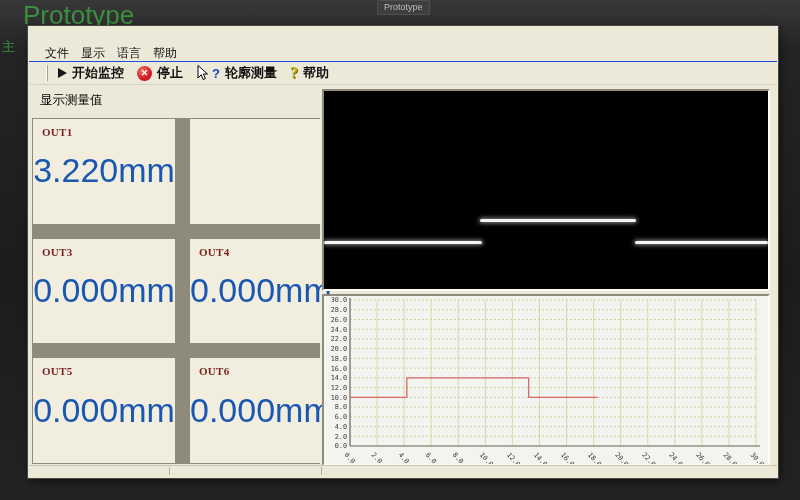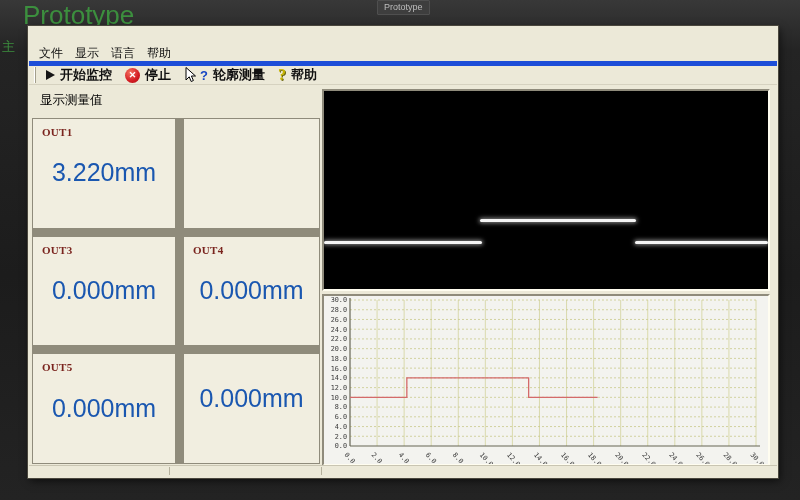--- a/index.html
+++ b/index.html
@@ -51,60 +51,60 @@
   .wbtn.close{
     border:1px solid #ffd3c2;
     background:linear-gradient(180deg,#f2917c 0%,#dc4c2c 60%,#c03a1e 100%);
     color:#fff; font-size:9px; font-weight:bold; line-height:11px;
   }
   .glyph-min{ width:7px; height:2px; background:#fff; margin-top:6px; }
   .glyph-restore{ width:7px; height:6px; border:1px solid #fff; border-top:2px solid #fff; background:transparent; }
   
   .menubar{
     position:absolute; left:1px; right:1px; top:19px; height:16px;
-    display:flex; align-items:center; padding-left:4px;
+    display:flex; align-items:center; padding-left:10px;
     font-size:12px; color:#111;
   }
   .menu-item{ padding:0 6px; }
   
   .toolbar{
     position:absolute; left:1px; right:1px; top:35px; height:24px;
-    border-top:5px solid #1d4ed8; border-bottom:1px solid #d2celc;
+    border-top:1px solid #1d4ed8; border-bottom:1px solid #d2celc;
     border-bottom:1px solid #d6d2c0;
-    display:flex; align-items:center; padding-left:5px;
+    display:flex; align-items:center; padding-left:17px;
   }
   .grip{ width:2px; height:16px; border-left:1px solid #fff; border-right:1px solid #a39f8c; margin:0 6px 0 0; }
   .tb-item{ display:flex; align-items:center; gap:5px; margin:0 9px 0 4px; font-size:13px; font-weight:bold; color:#111; }
   .play-icon{ width:0; height:0; border-left:9px solid #161616; border-top:5px solid transparent; border-bottom:5px solid transparent; }
   .stop-icon{
     width:15px; height:15px; border-radius:50%;
     background:radial-gradient(circle at 35% 30%,#f4705e 0%,#d31b22 60%,#a80f14 100%);
     color:#fff; font-size:9px; font-weight:bold; line-height:15px; text-align:center;
   }
   .ctx-q{ color:#1545c4; font-weight:bold; font-size:13px; margin-left:-3px; }
   .help-q{
     font-family:"Liberation Serif", serif; font-size:16px; font-weight:bold;
     color:#c6b400; text-shadow:1px 1px 0 #6e6a10;
   }
   
   .left-panel{ position:absolute; left:4px; top:58px; width:288px; height:380px; }
   .panel-title{ padding:8px 0 0 8px; font-size:12.5px; font-weight:normal; color:#000; }
   .out-grid{
     position:absolute; left:0; right:0; top:34px; bottom:0;
     display:grid; grid-template-columns:142px 1fr; grid-auto-rows:1fr;
-    gap:9px; background:#8f8b7b; border:1px solid #8f8b7b;
+    gap:15px; background:#8f8b7b; border:1px solid #8f8b7b;
   }
   .out-cell{ background:#f1eee0; display:flex; flex-direction:column; }
   .out-label{
     font-family:"Liberation Serif", serif; font-weight:bold;
     font-size:11px; color:#7a241e; margin:7px 0 0 9px; letter-spacing:.3px;
   }
   .out-value{
     flex:1; display:flex; align-items:center; justify-content:center;
-    padding-bottom:20px; font-size:25px; color:#1a57b0;
+    padding-bottom:20px; font-size:34px; color:#1a57b0;
   }
   
   .camera{
     position:absolute; left:294px; top:63px; width:448px; height:202px;
     border:2px solid; border-color:#8f8b7b #fffdf0 #fffdf0 #8f8b7b;
     background:#000; overflow:hidden;
   }
   .laser{
     position:absolute; height:3px; border-radius:2px;
     background:#f4f4f4; box-shadow:0 0 4px 1px rgba(255,255,255,.55);
@@ -177,20 +177,21 @@
       </div>
       <div class="out-cell">
         <span class="out-label">OUT4</span>
         <span class="out-value">0.000mm</span>
       </div>
       <div class="out-cell">
         <span class="out-label">OUT5</span>
         <span class="out-value">0.000mm</span>
       </div>
       <div class="out-cell">
+        <span class="out-label">OUT6</span>
         <span class="out-value">0.000mm</span>
       </div>
     </div>
   </div>
 
   <div class="camera" id="camera-view">
       <div class="laser" style="left: 0%; width: 35.5%; top: 75.7%;"></div>
       <div class="laser" style="left: 35.2%; width: 35%; top: 64.5%;"></div>
       <div class="laser" style="left: 70%; width: 30%; top: 75.7%;"></div>
     </div>

